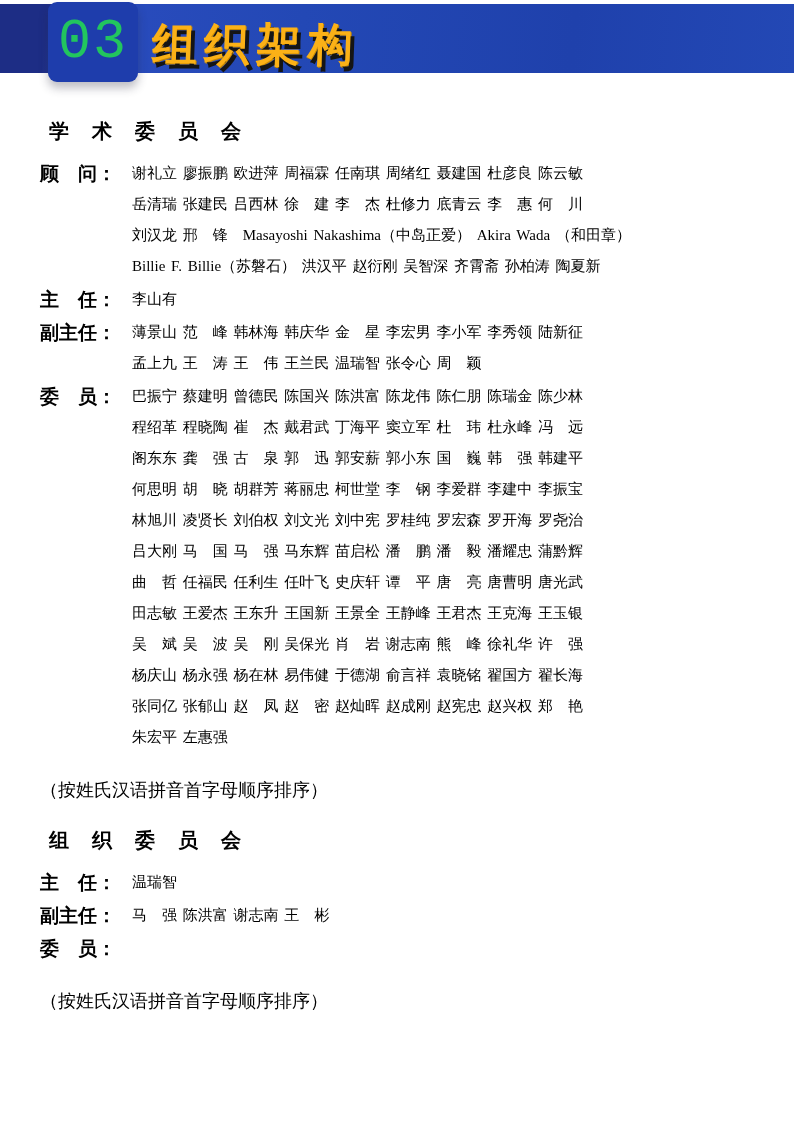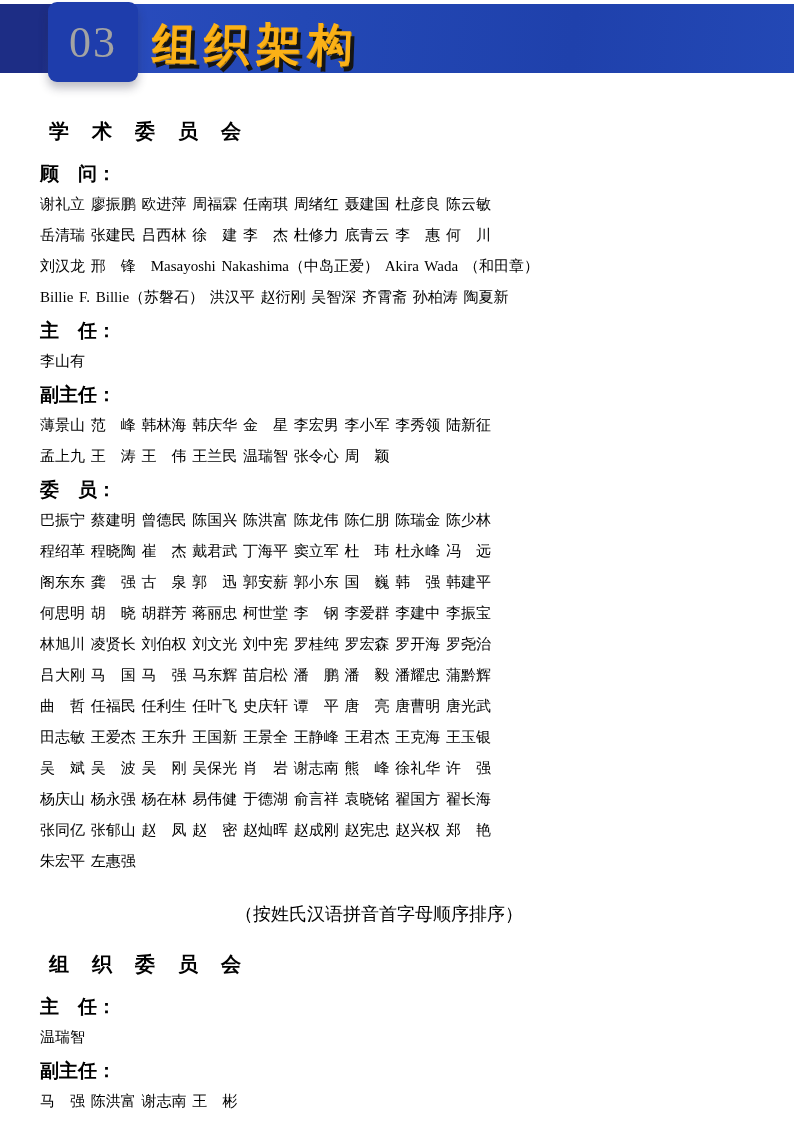--- a/index.html
+++ b/index.html
@@ -20,50 +20,50 @@
       var(--banner_deep) 72%, var(--banner_main) 100%);
   }
   .num-box{
     position:absolute;top:2px;left:48px;width:90px;height:80px;
     background:var(--number_box);
     border-radius:9px;
     box-shadow:0 6px 10px rgba(40,40,60,.30);
     display:flex;align-items:center;justify-content:center;
   }
   .num-box span{
-    color:#a3a3a3;
-    font-family:Liberation Serif, serif;
-    font-weight:300;font-size:44px;letter-spacing:2px;
+    color:#22c55e;
+    font-family:Liberation Mono, monospace;
+    font-weight:300;font-size:55px;letter-spacing:2px;
   }
   .banner-title{
     position:absolute;left:152px;top:11px;
     font-family:"Liberation Sans","DejaVu Sans",sans-serif;
     font-weight:900;font-size:45px;letter-spacing:7px;
     color:var(--title_yellow);
     text-shadow:4px 5px 0 #151515, 1px 1px 0 #c98a00;
     transform:skewX(-2deg);
   }
   
   .content{position:absolute;top:118px;left:40px;right:40px;}
   .committee-title{
     margin:0 0 13px 0;
     font-size:20px;font-weight:700;
     letter-spacing:9px;text-indent:9px;
   }
   .committee-title.second{margin-top:25px;}
-  .row{display:flex;margin-bottom:2px;flex-direction:column;}
+  .row{display:flex;margin-bottom:2px;}
   .label{
     flex:none;width:92px;
     font-weight:700;font-size:19px;line-height:31px;
     white-space:pre-wrap;
   }
   .names{flex:1;font-size:15px;line-height:31px;}
   .line{white-space:pre-wrap;word-spacing:2px;}
   .note{
-    text-align:center;
+    text-align:left;
     font-size:18px;
     margin:25px 36px 20px 0;
   }
 </style>
 </head>
 <body>
 
 <div class="page">
 
   <div class="banner">

